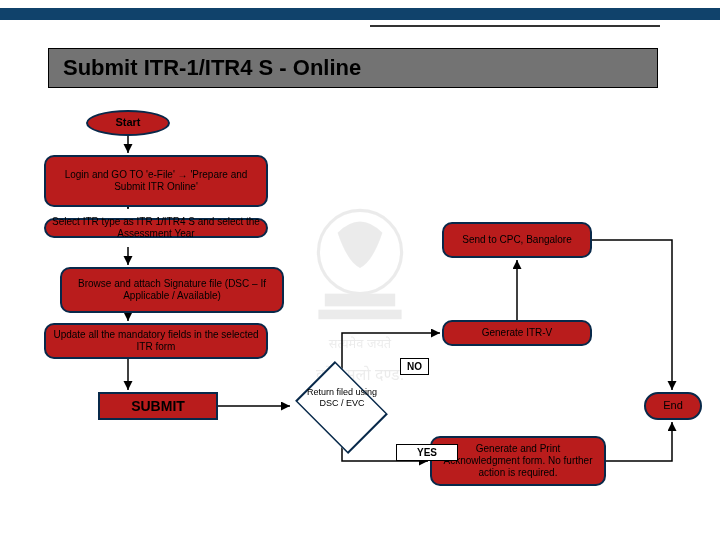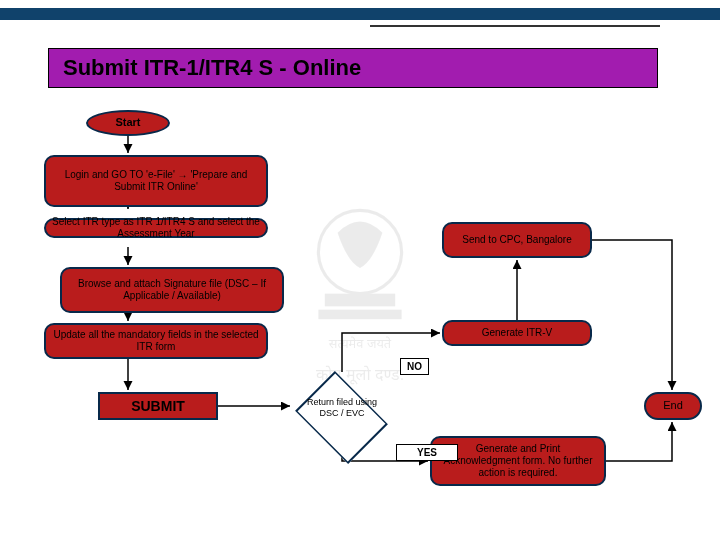--- a/index.html
+++ b/index.html
@@ -24,21 +24,21 @@
     border-top: 2px solid #333;
   }
   .title-box {
     position: absolute;
     top: 48px; left: 48px;
     width: 610px;
     padding: 6px 14px;
     border: 1px solid #000;
     font-size: 22px;
     font-weight: bold;
-    background: #a21caf;
+    background: #737373;
   }
   .watermark {
     position: absolute;
     top: 200px; left: 280px;
     width: 160px; height: 200px;
     opacity: 0.12;
     pointer-events: none;
   }
   .watermark svg { width: 100%; height: 100%; }
   .node {
@@ -77,21 +77,21 @@
   .genv { top: 320px; left: 442px; width: 150px; height: 26px; }
   .ack { top: 436px; left: 430px; width: 176px; height: 50px; }
   .end {
     top: 392px; left: 644px;
     width: 58px; height: 28px;
     border-radius: 14px;
     font-size: 11px;
   }
   .diamond {
     position: absolute;
-    top: 370px; left: 292px;
+    top: 360px; left: 292px;
     width: 100px; height: 75px;
     z-index: 2;
   }
   .diamond-shape {
     position: absolute;
     inset: 0;
     background: #fff;
     border: 2px solid #08294a;
     transform: rotate(45deg) scaleY(0.75);
     transform-origin: center;

